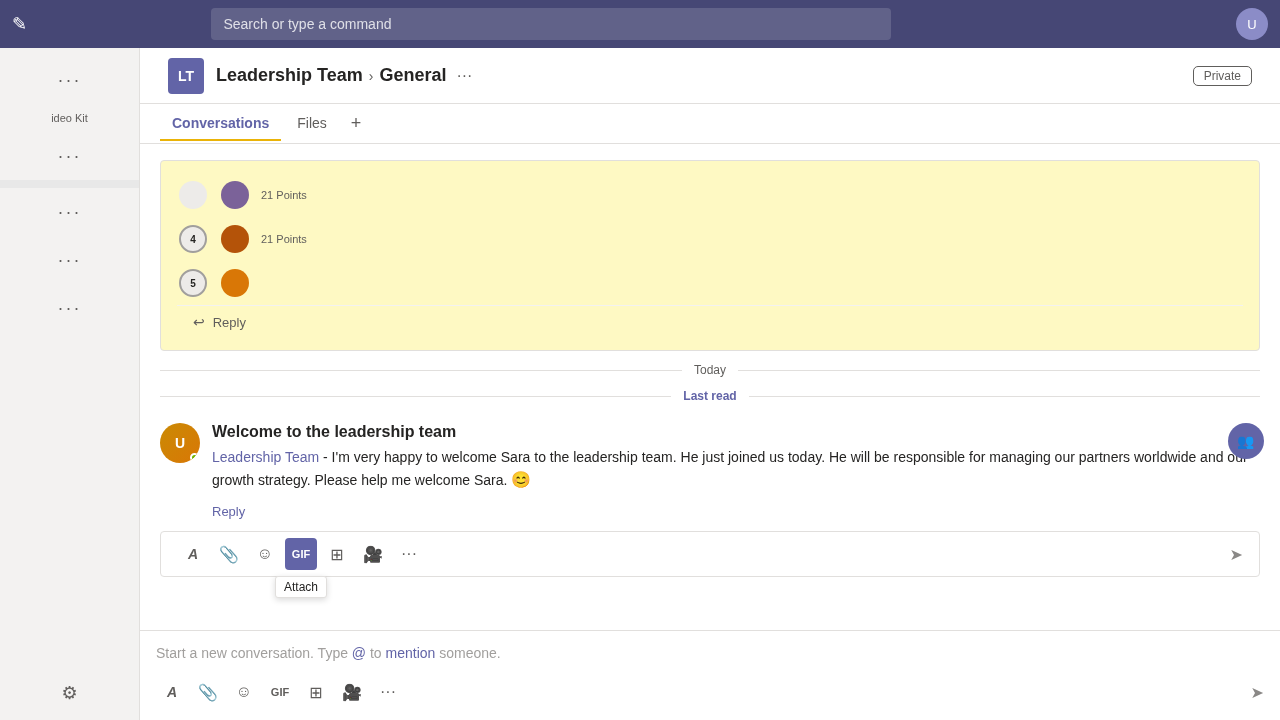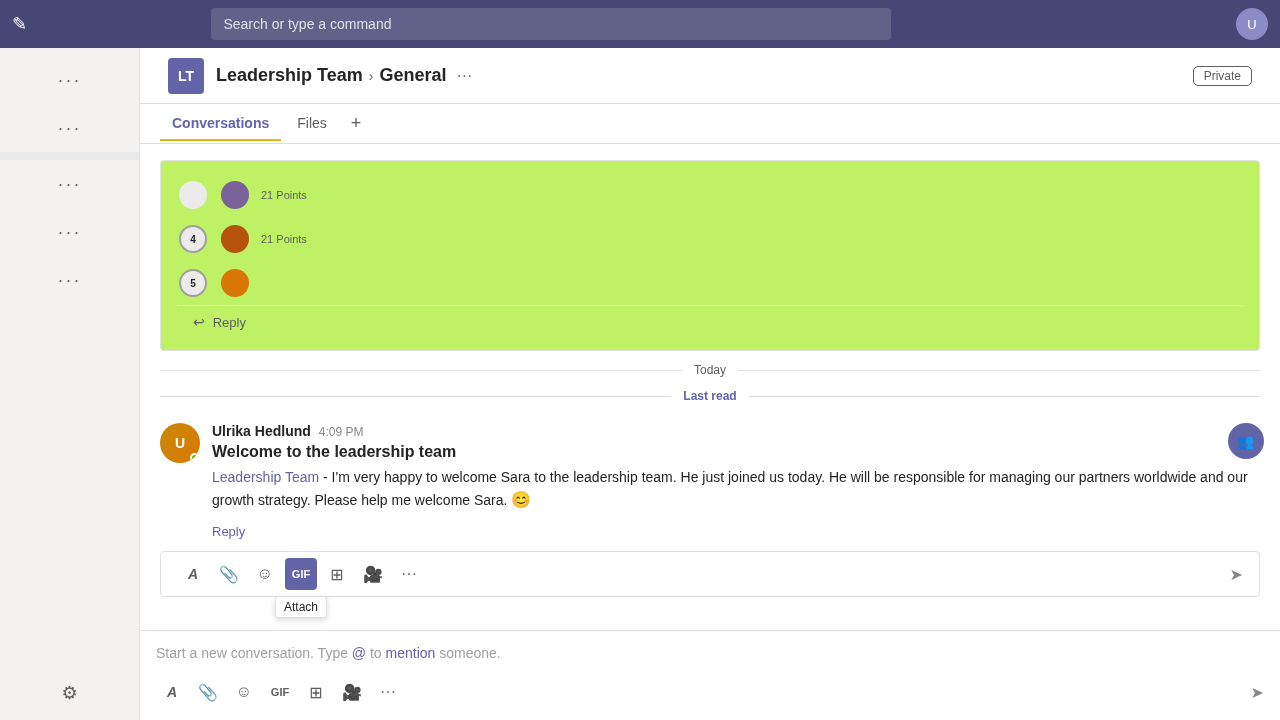--- a/index.html
+++ b/index.html
@@ -193,21 +193,21 @@
       flex: 1;
       overflow-y: auto;
       padding: 8px 0;
     }
 
     
     .leaderboard-card {
       margin: 8px 20px;
       border: 1px solid #e1dfdd;
       border-radius: 4px;
-      background: #bef264;
+      background: #fef9c3;
       padding: 12px 16px;
     }
     .leaderboard-row {
       display: flex;
       align-items: center;
       padding: 6px 0;
       gap: 12px;
     }
     .rank-badge {
       width: 32px;
@@ -441,20 +441,23 @@
   <div class="avatar-top">U</div>
 </div>
 
 <div class="main-layout">
 
   <div class="sidebar">
     <div class="sidebar-item">
       <span class="sidebar-dots">···</span>
     </div>
     <div class="sidebar-item">
+      <span style="font-size:11px;color:#605e5c;text-align:center;">ideo Kit</span>
+    </div>
+    <div class="sidebar-item">
       <span class="sidebar-dots">···</span>
     </div>
     <div style="background:#e8e8e8;padding:4px 0;">
     </div>
     <div class="sidebar-item">
       <span class="sidebar-dots">···</span>
     </div>
     <div class="sidebar-item">
       <span class="sidebar-dots">···</span>
     </div>
@@ -536,24 +539,20 @@
           <div class="divider-line"></div>
         </div>
       </div>
 
       <div class="message-container" style="position:relative;">
         <div class="message-avatar" style="background: linear-gradient(135deg, #ca8a04 0%, #d97706 100%); width:40px; height:40px; border-radius:50%; flex-shrink:0; position:relative;">
           <span style="color:#fff;font-size:14px;font-weight:bold;">U</span>
           <span class="online-dot"></span>
         </div>
         <div class="message-body">
-          <div class="message-header">
-            <span class="message-sender">Ulrika Hedlund</span>
-            <span class="message-time">4:09 PM</span>
-          </div>
           <div class="message-title">Welcome to the leadership team</div>
           <div class="message-text">
             <span class="message-mention">Leadership Team</span><span> - I'm very happy to welcome Sara to the leadership team. He just joined us today. He will be responsible for managing our partners worldwide and our growth strategy. Please help me welcome Sara.</span> <span class="message-emoji">😊</span>
           </div>
           <div class="reply-action">Reply</div>
         </div>
 
         <div style="position:absolute;right:16px;top:8px;">
           <div class="reaction-badge">
             <span style="font-size:14px;">👥</span>

